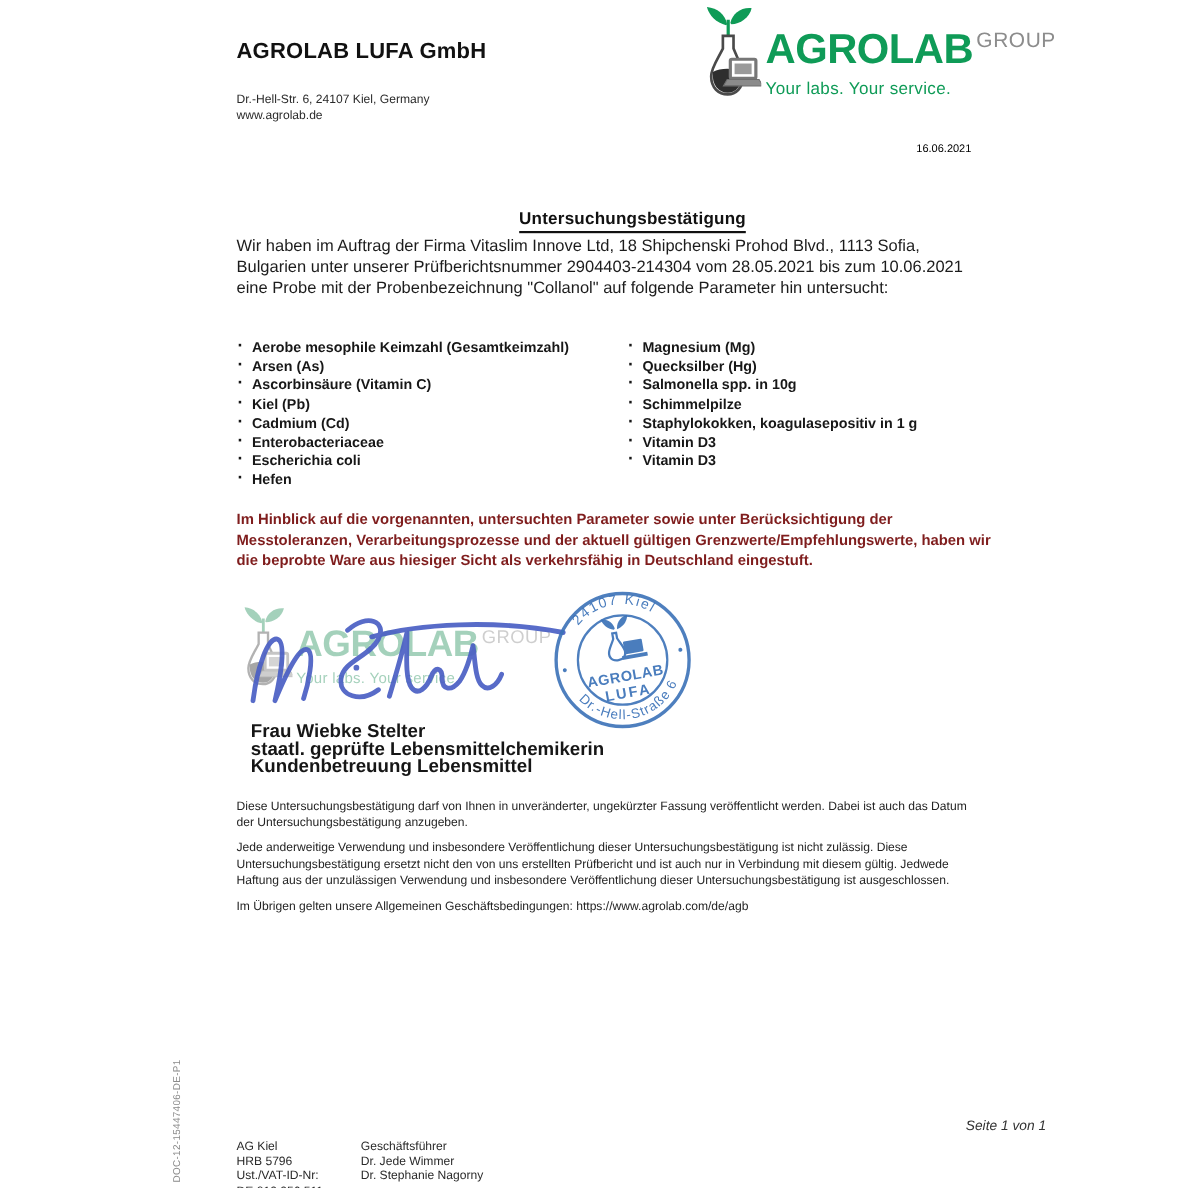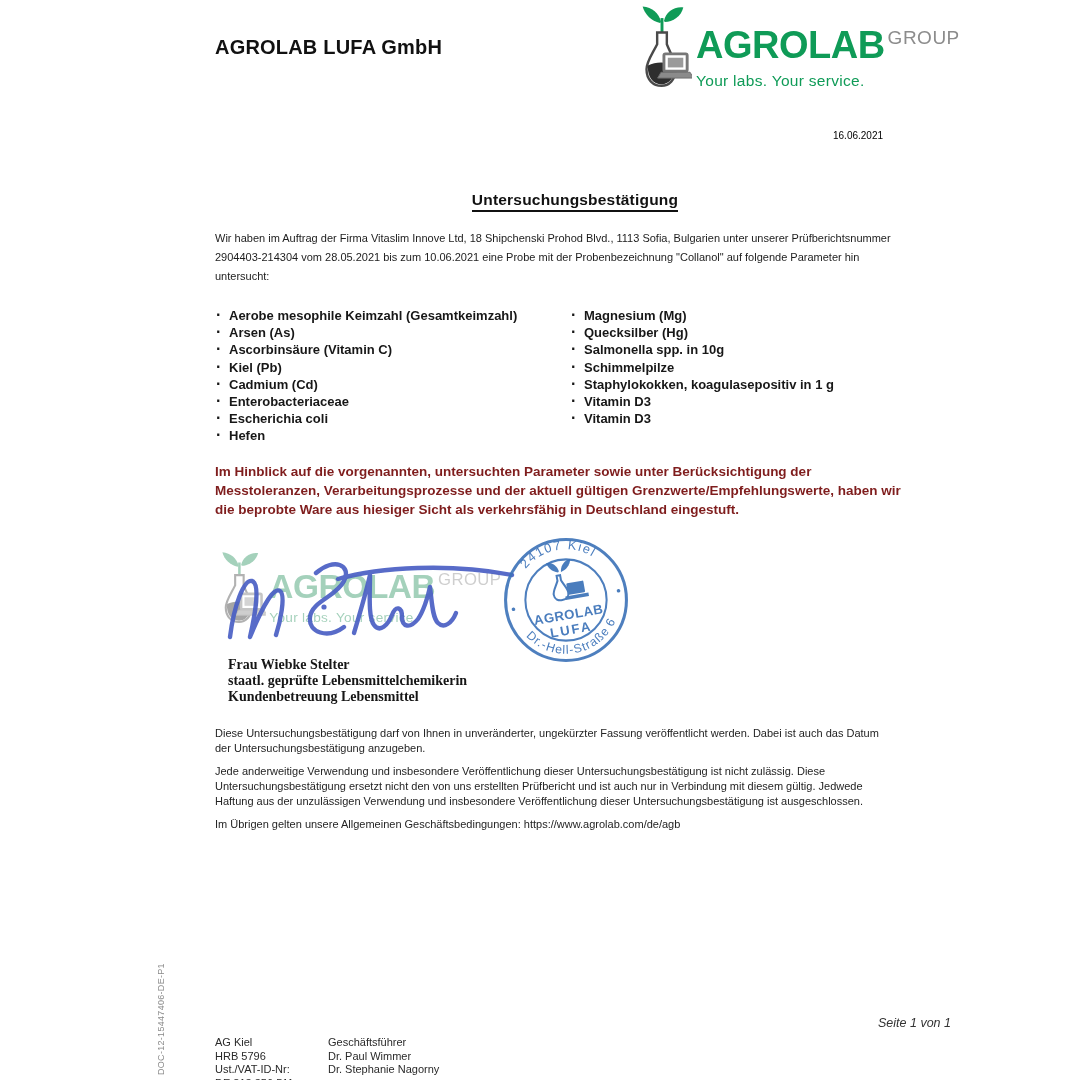--- a/index.html
+++ b/index.html
@@ -24,51 +24,55 @@
   .logo-suffix { font-size: 19px; color: #8c8c8c; font-weight: 400; vertical-align: 14px; letter-spacing: .5px; margin-left: 3px; }
   .logo-tagline { font-size: 15.5px; color: #0f9b57; margin-top: 8px; letter-spacing: .3px; }
 
   
   .date-line { left: 833px; top: 130px; font-size: 10px; color:#000000; }
   .title-row { left: 231px; top: 191px; width: 688px; text-align: center; }
   .title-row span { font-size: 15.5px; font-weight: 700; color:#111;
       border-bottom: 2px solid #111; padding-bottom: 2px; letter-spacing: .2px; }
 
   
-  .intro { left: 215px; top: 229px; width: 678px; font-size: 11px; line-height: 19px; color:#1c1c1c; }
+  .intro { left: 215px; top: 214px; width: 678px; font-size: 15px; line-height: 19px; color:#1c1c1c; }
   .param-list { list-style: none; margin: 0; padding: 0; font-size: 13px; font-weight: 700; line-height: 17.2px; color:#171717; }
   .param-left  { left: 215px; top: 307px; width: 352px; }
   .param-right { left: 570px; top: 307px; width: 335px; }
   .param-list li { position: relative; padding-left: 14px; }
   .param-list li::before { content: "·"; position: absolute; left: 1px; top: -1px; font-size: 16px; }
   .assessment { left: 215px; top: 462px; width: 692px; font-size: 13.5px; font-weight: 700; line-height: 19px; color:#7f1d1d; }
 
   
   .watermark { left: 213px; top: 550px; opacity: .42; transform: scale(.88); transform-origin: 0 0; filter: saturate(.75); }
   .signature-svg { left: 220px; top: 545px; }
   .stamp-svg { left: 502px; top: 536px; }
-  .signer-block { left: 228px; top: 657px; font-size: 14px; font-weight: 700; line-height: 16px; color:#161616;font-family:Liberation Serif, serif; }
+  .signer-block { left: 228px; top: 657px; font-size: 17px; font-weight: 700; line-height: 16px; color:#161616; }
 
   
   .disclaimers { left: 215px; top: 726px; width: 678px; font-size: 11px; line-height: 15px; color:#242424; }
   .disclaimers p { margin: 0 0 8px 0; }
 
   
   .doc-code { left: 156px; top: 1075px; transform: rotate(-90deg); transform-origin: 0 0;
       font-size: 9px; color: #8a8a8a; white-space: nowrap; letter-spacing: .3px; }
   .footer-registry { left: 215px; top: 1036px; font-size: 11px; line-height: 13.5px; color:#2a2a2a; }
   .footer-management { left: 328px; top: 1036px; font-size: 11px; line-height: 13.5px; color:#2a2a2a; }
   .page-indicator { left: 878px; top: 1016px; font-size: 12.5px; font-style: italic; color:#333; }
 </style>
 </head>
 <body>
 
 <div class="page">
 
   <div class="abs company-name">AGROLAB LUFA GmbH</div>
+  <div class="abs address">
+    <div>Dr.-Hell-Str. 6, 24107 Kiel, Germany</div>
+    <div>www.agrolab.de</div>
+  </div>
 
   <div class="abs logo logo-main">
     <span>
       <svg width="60" height="92" viewBox="0 0 62 92">
         <path fill="#0f9b57" d="M29 18 C 20 16 13 9 11 1 C 21 2 28 8 30 17 Z"></path>
         <path fill="#0f9b57" d="M33 16 C 35 7 43 1 53 2 C 51 11 42 17 34 17 Z"></path>
         <path fill="none" stroke="#0f9b57" stroke-width="3" d="M31 30 C 31 24 31 20 31 13"></path>
         <path fill="#ffffff" stroke="#4a4a4a" stroke-width="2.5" d="M26 28 h10 v12 C 40 50 45 58 45 66 C 45 77 38 83 30.5 83 C 22 83 15 77 15 66 C 15 58 21 50 26 40 Z"></path>
         <path fill="#2e2e2e" d="M16.5 62 C 15.5 74 22 81.5 30.5 81.5 C 38.5 81.5 43.5 75 43.5 65.5 C 43.5 64.2 43.3 62.8 43 61.5 C 35 58 24 58 16.5 62 Z"></path>
         <rect x="33" y="50" width="24" height="18" rx="1.5" fill="#ffffff" stroke="#777777" stroke-width="3"></rect>
@@ -180,18 +184,18 @@
 
   <div class="abs doc-code">DOC-12-15447406-DE-P1</div>
   <div class="abs footer-registry">
     <div>AG Kiel</div>
     <div>HRB 5796</div>
     <div>Ust./VAT-ID-Nr:</div>
     <div>DE 813 356 511</div>
   </div>
   <div class="abs footer-management">
     <div>Geschäftsführer</div>
-    <div>Dr. Paul Wimmer</div>
+    <div>Dr. Jede Wimmer</div>
     <div>Dr. Stephanie Nagorny</div>
   </div>
   <div class="abs page-indicator">Seite 1 von 1</div>
 
 </div>
 
 </body></html>

